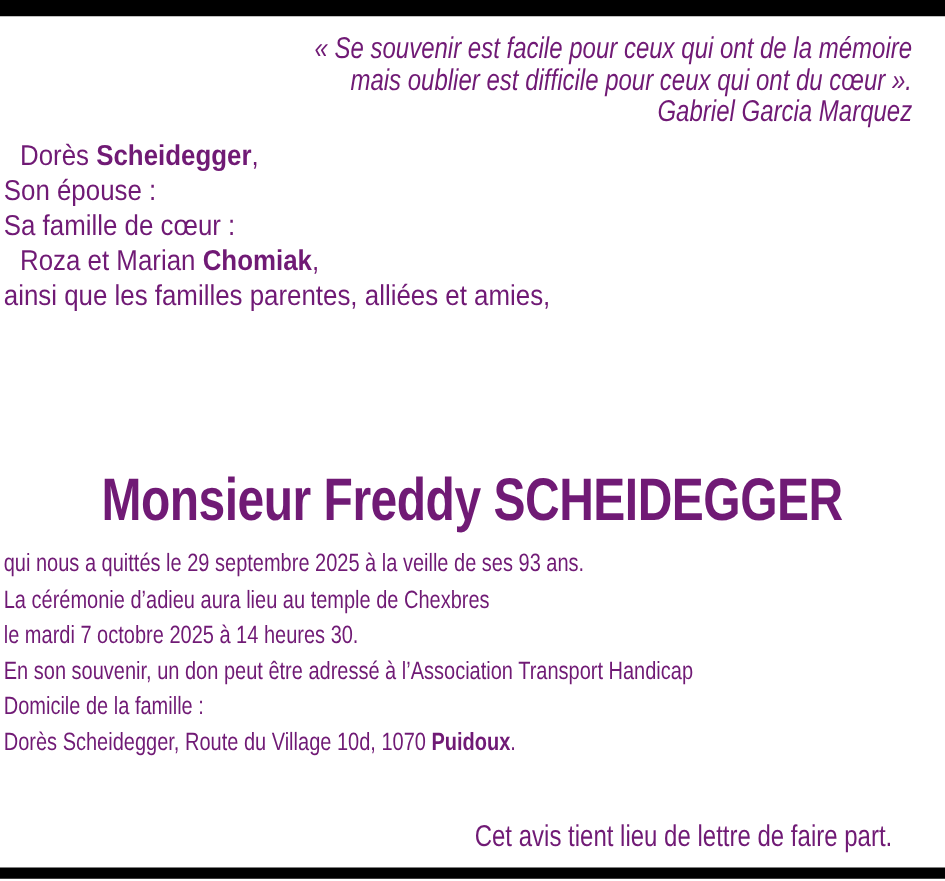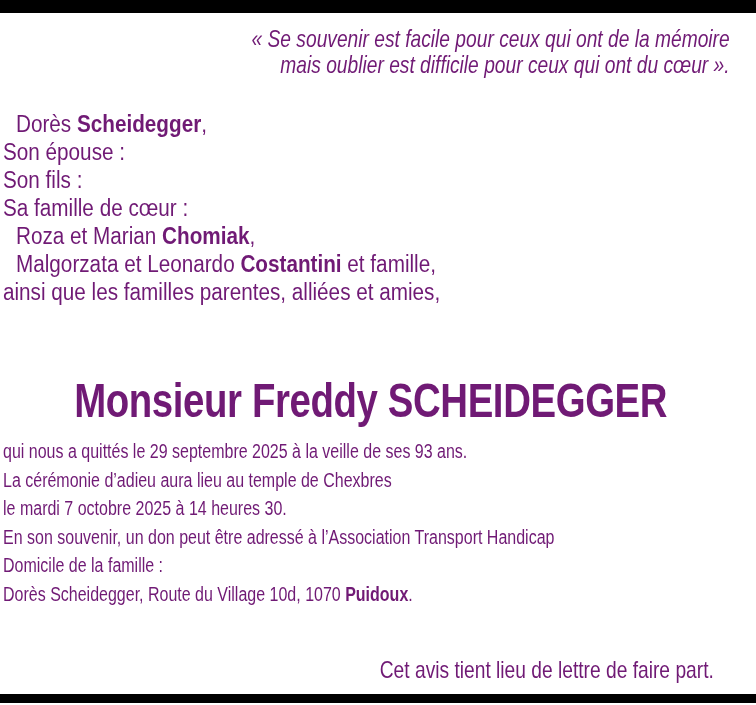--- a/index.html
+++ b/index.html
@@ -32,21 +32,21 @@
     font-style: italic;
     font-size: 24px; line-height: 25.5px;
   }
   .family {
     position: absolute; top: 110px; left: 3px; right: 0;
     font-size: 23px; line-height: 28px;
   }
   .family .indent { padding-left: 13px; }
   .title {
     position: absolute; top: 372px; left: 0; width: 756px;
-    text-align: left;
+    text-align: center;
     font-size: 48px; font-weight: bold; line-height: 58px;
     letter-spacing: -0.5px;
   }
   .bodytext {
     position: absolute; top: 437px; left: 3px; right: 0;
     font-size: 20px; line-height: 28.5px;
   }
   .footer {
     position: absolute; top: 656px; left: 0; width: 756px;
     text-align: right;
@@ -56,29 +56,28 @@
 </style>
 </head>
 <body>
 
 <div class="page">
   <div class="bar top"></div>
 
   <div class="quote" id="quote-block">
       <div class="line"><span class="cx or"><span>« Se souvenir est facile pour ceux qui ont de la mémoire</span></span></div>
       <div class="line"><span class="cx or"><span>mais oublier est difficile pour ceux qui ont du cœur ».</span></span></div>
+      <div class="line"><span class="cx or"><span>Gabriel Garcia Marquez</span></span></div>
     </div>
 
   <div class="family" id="family-block">
       <div class="line indent"><span class="fx"><span>Dorès </span><span class="bold">Scheidegger</span><span>,</span></span></div>
       <div class="line"><span class="fx"><span>Son épouse :</span></span></div>
-      <div class="line"><span class="fx"><span>Son fils :</span></span></div>
       <div class="line"><span class="fx"><span>Sa famille de cœur :</span></span></div>
       <div class="line indent"><span class="fx"><span>Roza et Marian </span><span class="bold">Chomiak</span><span>,</span></span></div>
-      <div class="line indent"><span class="fx"><span>Malgorzata et Leonardo </span><span class="bold">Costantini</span><span> et famille,</span></span></div>
       <div class="line"><span class="fx"><span>ainsi que les familles parentes, alliées et amies,</span></span></div>
     </div>
 
   <div class="title">
     <span class="cx oc">Monsieur Freddy SCHEIDEGGER</span>
   </div>
 
   <div class="bodytext" id="body-block">
       <div class="line"><span class="cx ol"><span>qui nous a quittés le 29 septembre 2025 à la veille de ses 93 ans.</span></span></div>
       <div class="line"><span class="cx ol"><span>La cérémonie d’adieu aura lieu au temple de Chexbres</span></span></div>

